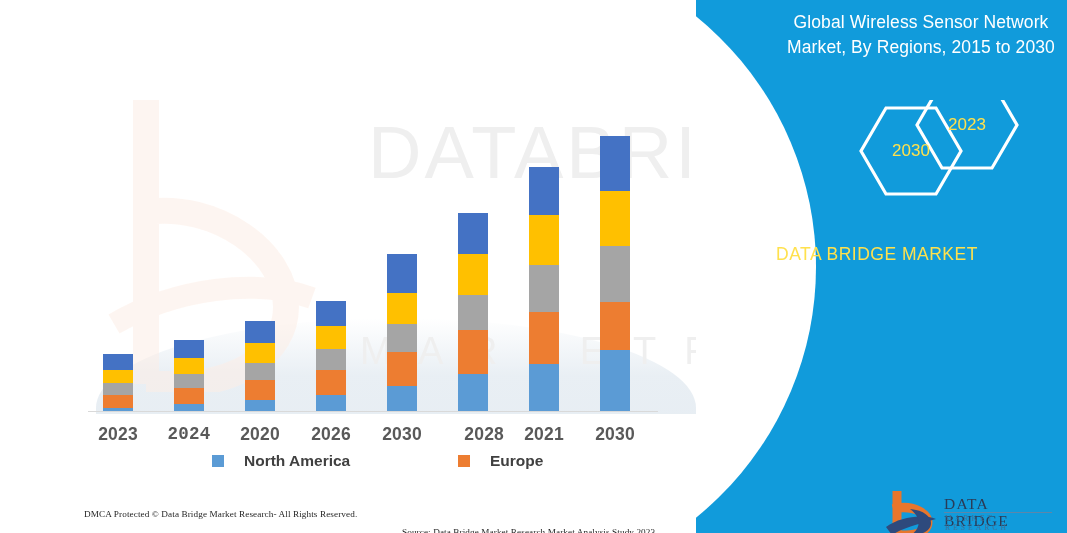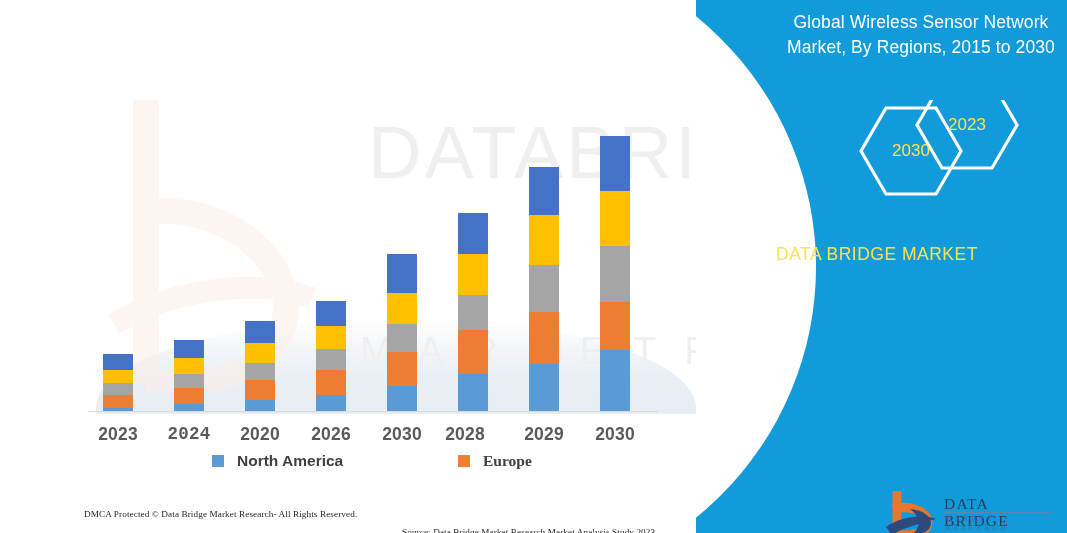--- a/index.html
+++ b/index.html
@@ -85,21 +85,21 @@
   .bar{position:absolute;bottom:0;width:30px;}
   .seg{width:100%;display:block;}
 
   .xlabels{position:absolute;left:88px;top:424px;width:570px;height:26px;}
   .xlab{
     position:absolute;width:60px;text-align:center;
     color:#595959;font-size:17.5px;font-weight:700;letter-spacing:.2px;
   }
 
   .legend{position:absolute;left:88px;top:452px;width:570px;height:24px;}
-  .leg-item{position:absolute;display:flex;align-items:center;gap:13px;}
+  .leg-item{position:absolute;display:flex;align-items:center;gap:20px;}
   .leg-sw{width:12px;height:12px;display:block;}
   .leg-lab{color:#404040;font-size:15.5px;font-weight:700;}
 
   .footer{position:absolute;left:0;top:506px;width:700px;height:22px;text-align:center;}
   .foot-txt{
     position:absolute;color:#262626;
     font-family:"Liberation Serif", serif;
     font-size:9.2px;letter-spacing:.1px;white-space:nowrap;
   }
   .foot-left{left:84px;top:3px;}
@@ -182,30 +182,30 @@
       </div>
     </div>
   <div class="axis-line"></div>
 
   <div class="xlabels" id="xlabels">
       <div class="xlab" style="left: 0px;">2023</div>
       <div class="xlab" style="left: 71px; font-family: Liberation Mono, monospace;">2024</div>
       <div class="xlab" style="left: 142px;">2020</div>
       <div class="xlab" style="left: 213px;">2026</div>
       <div class="xlab" style="left: 284px;">2030</div>
-      <div class="xlab" style="left: 347px;">2028</div>
-      <div class="xlab" style="left: 426px;">2029</div>
+      <div class="xlab" style="left: 356px; text-align: right;">2028</div>
+      <div class="xlab" style="left: 426px;">2021</div>
       <div class="xlab" style="left: 497px;">2030</div>
     </div>
   <div class="legend" id="legend">
       <div class="leg-item" style="left: 124px;">
         <span class="leg-sw" style="background: rgb(91, 155, 213);"></span>
         <span class="leg-lab">North America</span>
       </div>
-      <div class="leg-item" style="left: 370px; font-family: Liberation Serif, serif;">
+      <div class="leg-item" style="left: 370px;">
         <span class="leg-sw" style="background: rgb(237, 125, 49);"></span>
         <span class="leg-lab">Europe</span>
       </div>
     </div>
 
   <div class="footer">
     <div class="foot-txt foot-left">DMCA Protected © Data Bridge Market Research- All Rights Reserved.</div>
     <div class="foot-txt foot-right">Source: Data Bridge Market Research  Market Analysis Study 2023</div>
   </div>
 

